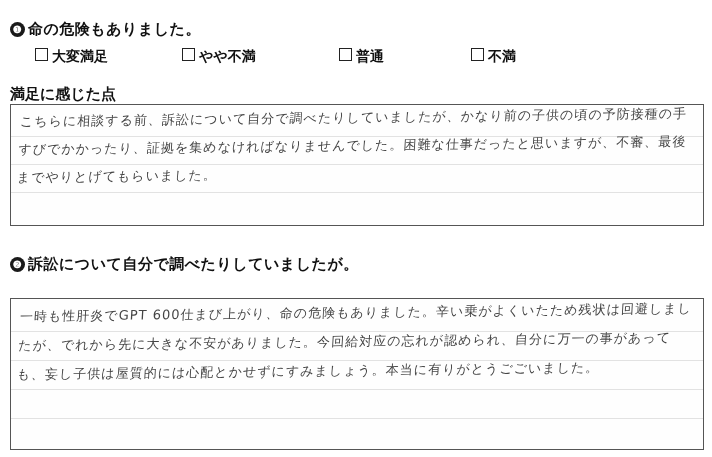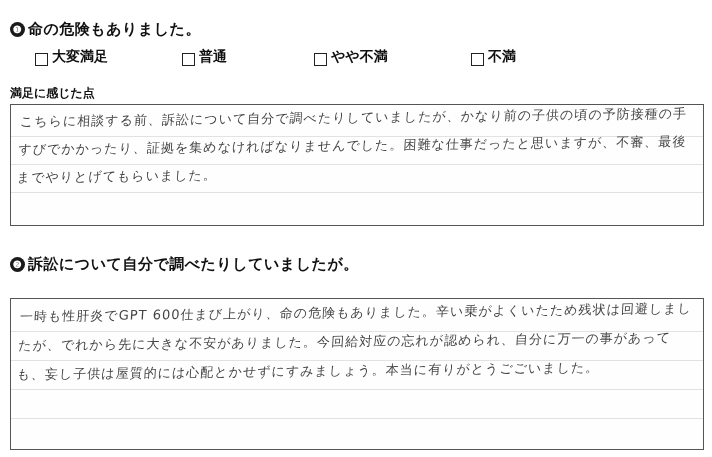--- a/index.html
+++ b/index.html
@@ -52,21 +52,21 @@
   .choices {
     position: absolute;
     left: 12px;
     top: 48px;
     width: 600px;
     display: flex;
     align-items: center;
   }
   .choice {
     display: flex;
-    align-items: flex-end;
+    align-items: flex-start;
     font-size: 14px;
     font-weight: bold;
     color: #111;
     margin-right: 4px;
     position: relative;
     padding-left: 23px;
   }
   .box {
     display: inline-block;
     width: 11px;
@@ -97,21 +97,21 @@
     background: #222;
     transform: rotate(-50deg);
     transform-origin: left center;
   }
 
   
   #sublabel {
     position: absolute;
     left: 10px;
     top: 85px;
-    font-size: 12px;
+    font-size: 15px;
     font-weight: bold;
     color: #111;
   }
 
   
   .answer-box {
     position: absolute;
     border: 1.2px solid #555;
     background: #fefefe;
     overflow: hidden;
@@ -159,27 +159,27 @@
   <div class="question" id="q1">
     <span class="q-num">❶</span>
     <span>命の危険もありました。</span>
   </div>
 
   <div class="choices">
     <div class="choice" style="width:120px">
       <span class="box"></span>
       <span>大変満足</span>
     </div>
+    <div class="choice" style="width:130px">
+      <span class="box"></span>
+      <span>やや不満</span>
+    </div>
     <div class="choice" style="width:105px">
       <span class="box"></span>
       <span>普通</span>
-    </div>
-    <div class="choice" style="width:130px">
-      <span class="box"></span>
-      <span>やや不満</span>
     </div>
     <div class="choice">
       <span class="box"></span>
       <span>不満</span>
     </div>
   </div>
 
   <div id="sublabel">満足に感じた点</div>
 
   <div class="answer-box" id="answer1">

